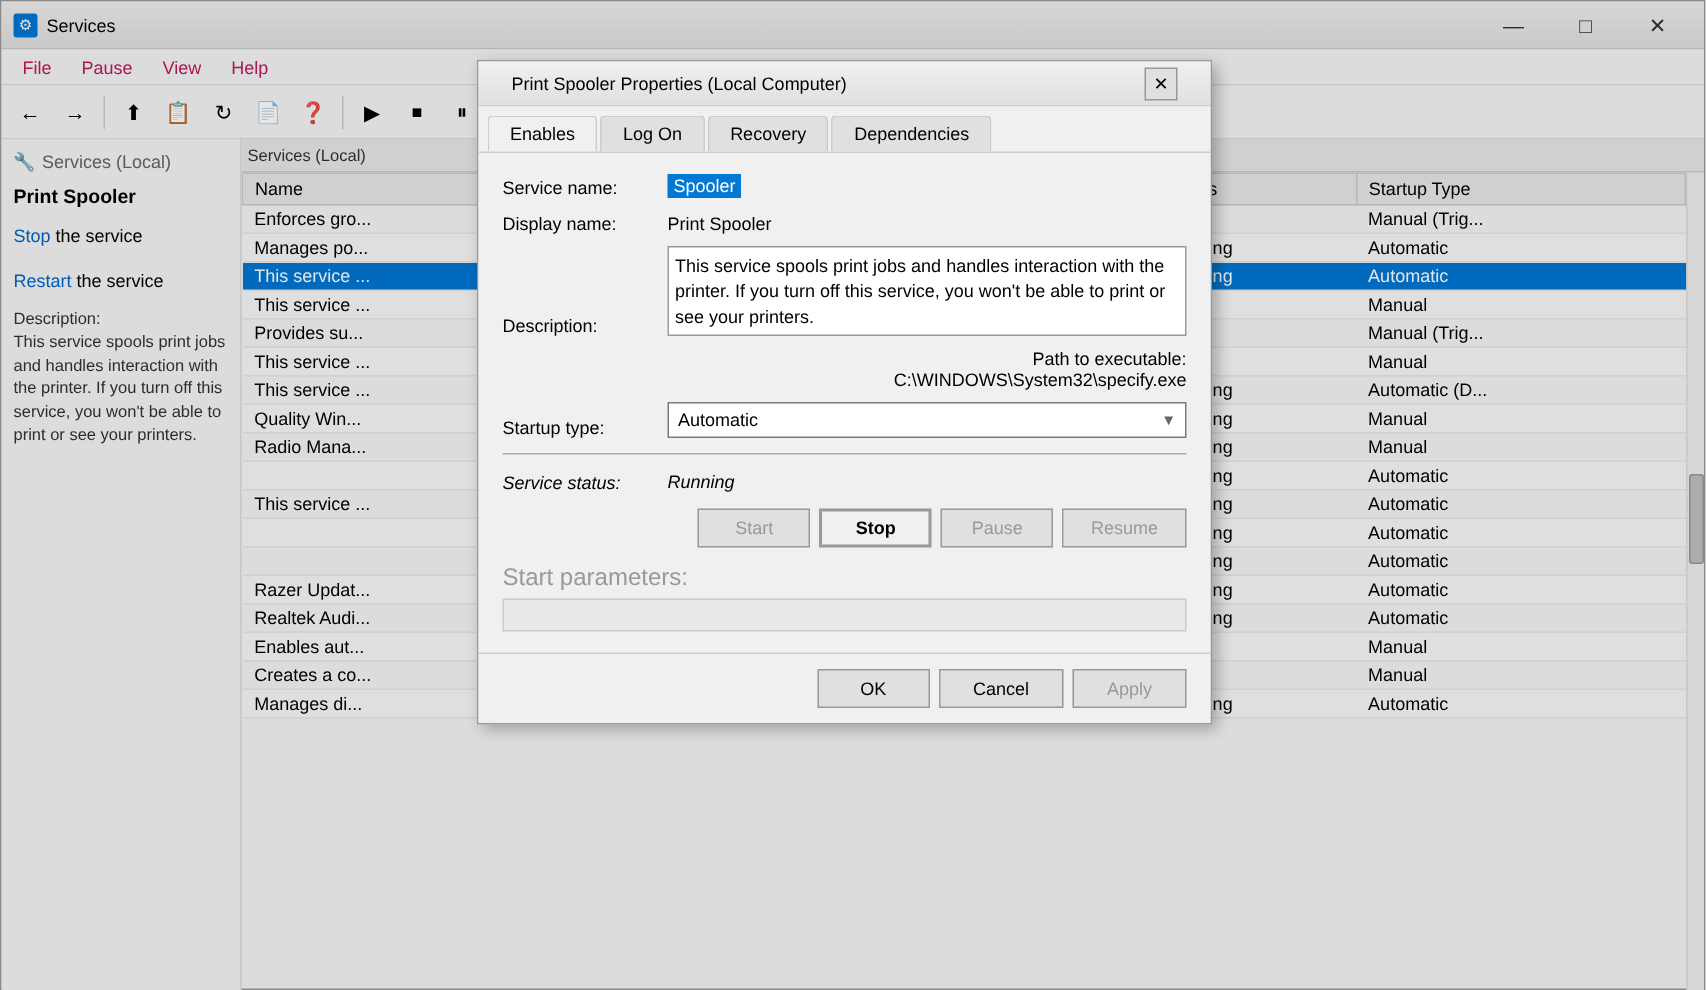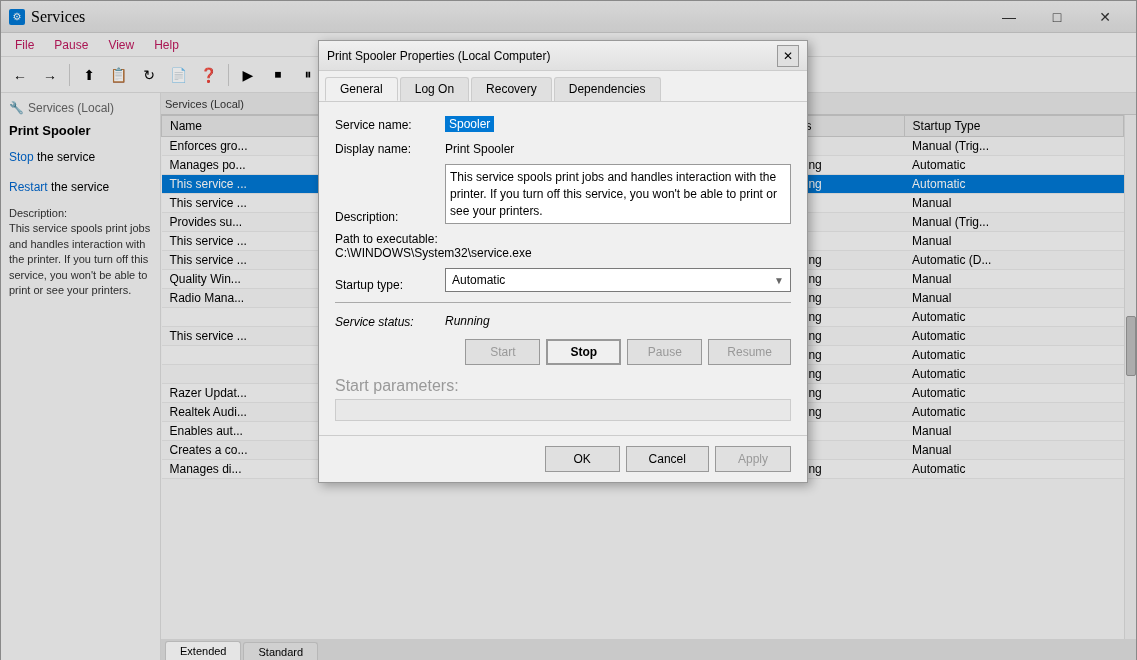--- a/index.html
+++ b/index.html
@@ -35,23 +35,22 @@
     .title-bar-icon {
       width: 16px; height: 16px;
       margin-right: 6px;
       background: #0078d4;
       border-radius: 2px;
       display: flex; align-items: center; justify-content: center;
       color: white; font-size: 10px;
     }
     .title-bar-text {
       flex: 1;
-      font-size: 16px;
-      color: #000;
-      font-family: Liberation Serif, serif;
+      font-size: 12px;
+      color: #000;
     }
     .title-bar-controls {
       display: flex; gap: 2px;
     }
     .title-btn {
       width: 46px; height: 32px;
       border: none; background: transparent;
       cursor: pointer;
       display: flex; align-items: center; justify-content: center;
       font-size: 14px;
@@ -233,21 +232,21 @@
       border: 1px solid #999;
       box-shadow: 3px 3px 10px rgba(0,0,0,0.3);
       z-index: 101;
     }
     .dialog-title-bar {
       height: 30px;
       background: linear-gradient(to bottom, #f0f0f0, #e0e0e0);
       border-bottom: 1px solid #ccc;
       display: flex;
       align-items: center;
-      padding: 0 8px;
+      padding: 0 22px;
     }
     .dialog-title-text {
       flex: 1;
       font-size: 12px;
       color: #000;
     }
     .dialog-close-btn {
       width: 22px; height: 22px;
       border: 1px solid #999;
       background: #e0e0e0;
@@ -599,39 +598,35 @@
                   <td>Automatic</td>
                 </tr>
               </tbody>
           </table>
         </div>
         <div class="scrollbar-track">
           <div class="scrollbar-thumb"></div>
         </div>
       </div>
 
-      <div class="tabs-row">
-        <div class="tab active">Extended</div>
-        <div class="tab">Standard</div>
-      </div>
     </div>
   </div>
 </div>
 
 <div class="modal-overlay"></div>
 
 <div class="dialog">
 
   <div class="dialog-title-bar">
     <span class="dialog-title-text">Print Spooler Properties (Local Computer)</span>
     <button class="dialog-close-btn">✕</button>
   </div>
 
   <div class="dialog-tabs">
-    <div class="dialog-tab active">General</div>
+    <div class="dialog-tab active">Enables</div>
     <div class="dialog-tab">Log On</div>
     <div class="dialog-tab">Recovery</div>
     <div class="dialog-tab">Dependencies</div>
   </div>
 
   <div class="dialog-content">
     
     <div class="form-row">
       <span class="form-label">Service name:</span>
       <span class="form-value">
@@ -647,23 +642,23 @@
 
     
     <div class="form-row">
       <span class="form-label">Description:</span>
       <div class="description-box">
         <span>This service spools print jobs and handles interaction with the printer.  If you turn off this service, you won't be able to print or see your printers.</span>
       </div>
     </div>
 
     
-    <div style="margin-bottom:8px;">
+    <div style="margin-bottom:8px;text-align:right;">
       <div class="path-text">Path to executable:</div>
-      <div class="path-text">C:\WINDOWS\System32\service.exe</div>
+      <div class="path-text">C:\WINDOWS\System32\specify.exe</div>
     </div>
 
     
     <div class="form-row">
       <span class="form-label">Startup type:</span>
       <div class="startup-dropdown">
         <span>Automatic</span>
         <span class="startup-dropdown-arrow">▼</span>
       </div>
     </div>

